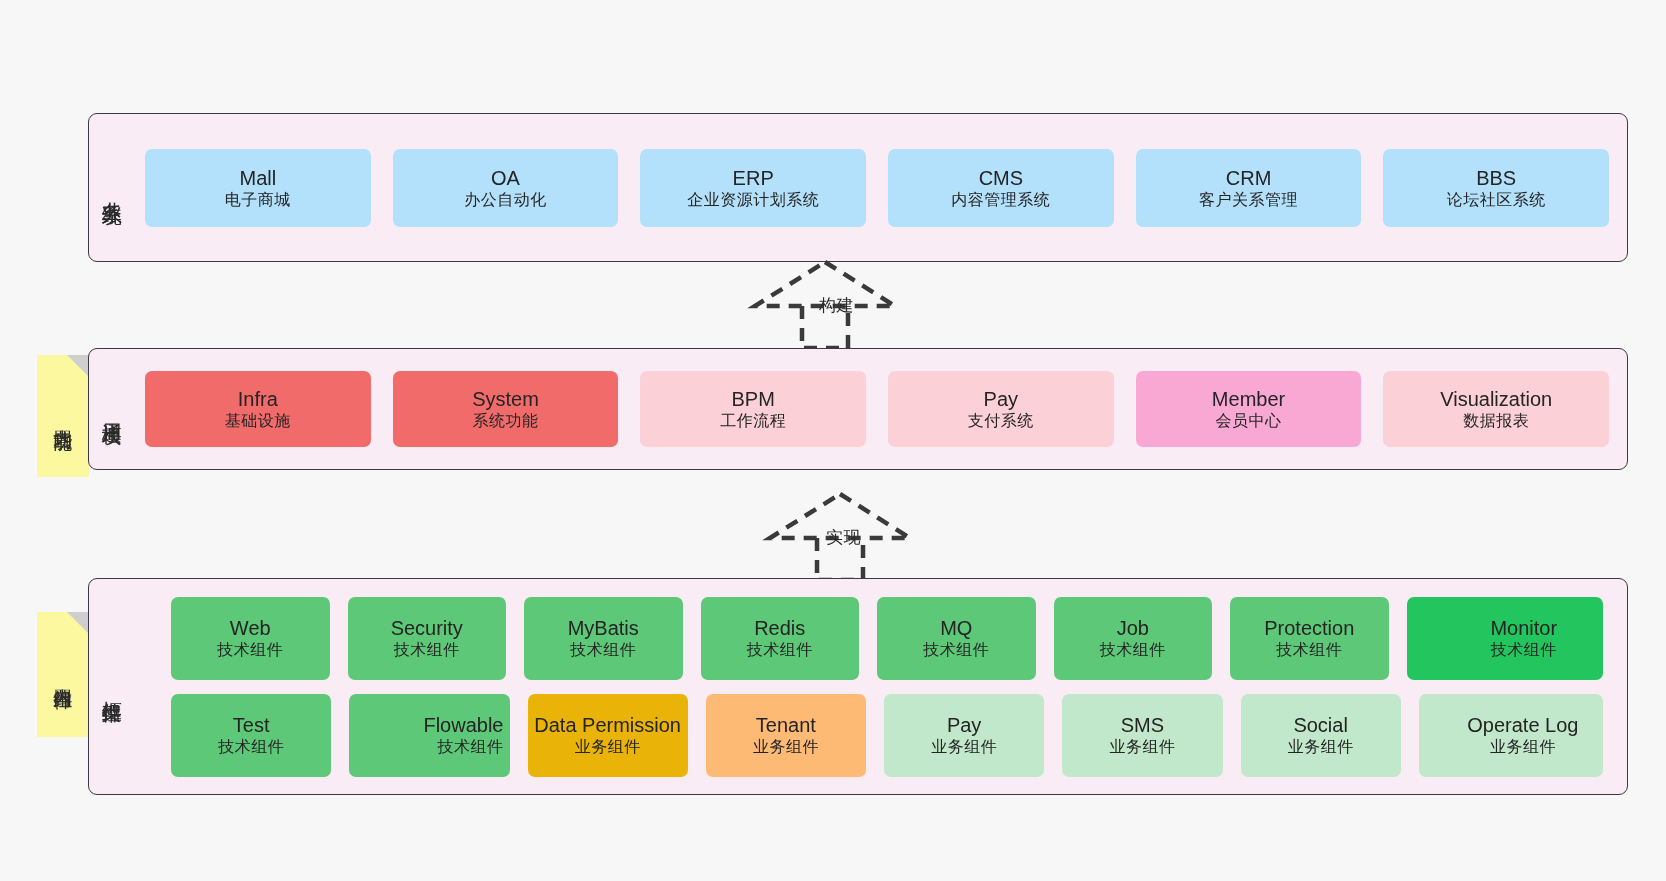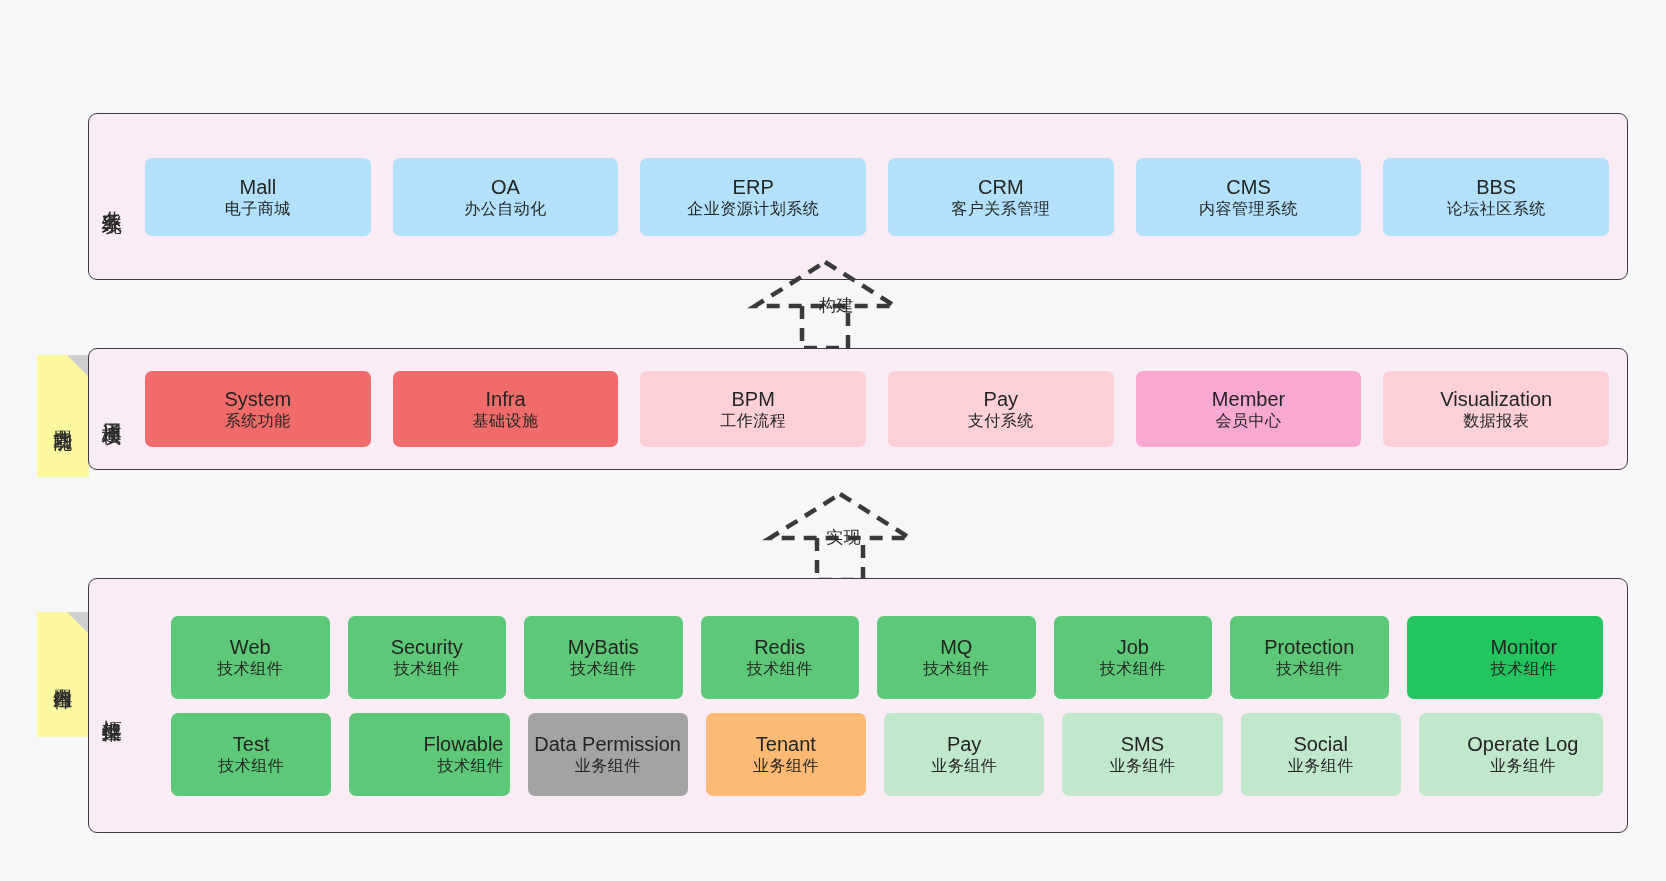--- a/index.html
+++ b/index.html
@@ -100,43 +100,43 @@
     letter-spacing:.5px;
     white-space:nowrap;
     user-select:none;
   }
 </style>
 </head>
 <body>
 
 <div id="canvas">
 
-  <div class="layer" id="layer-0" style="left:88px;top:113px;width:1540px;height:167px;">
+  <div class="layer" id="layer-0" style="left:88px;top:113px;width:1540px;height:149px;">
     <div class="layer-label">业务系统</div>
     <div class="layer-body">
       <div class="row" id="row-0-0" style="gap:22px;padding:0 18px 0 10px;height:78px;">
           <div class="card" style="background: rgb(179, 224, 251); flex: 1 1 0px;">
             <div class="en">Mall</div>
             <div class="cn">电子商城</div>
           </div>
           <div class="card" style="background: rgb(179, 224, 251); flex: 1 1 0px;">
             <div class="en">OA</div>
             <div class="cn">办公自动化</div>
           </div>
           <div class="card" style="background: rgb(179, 224, 251); flex: 1 1 0px;">
             <div class="en">ERP</div>
             <div class="cn">企业资源计划系统</div>
           </div>
           <div class="card" style="background: rgb(179, 224, 251); flex: 1 1 0px;">
+            <div class="en">CMS</div>
+            <div class="cn">内容管理系统</div>
+          </div>
+          <div class="card" style="background: rgb(179, 224, 251); flex: 1 1 0px;">
             <div class="en">CRM</div>
             <div class="cn">客户关系管理</div>
-          </div>
-          <div class="card" style="background: rgb(179, 224, 251); flex: 1 1 0px;">
-            <div class="en">CMS</div>
-            <div class="cn">内容管理系统</div>
           </div>
           <div class="card" style="background: rgb(179, 224, 251); flex: 1 1 0px;">
             <div class="en">BBS</div>
             <div class="cn">论坛社区系统</div>
           </div>
         </div>
     </div>
   </div>
 
   <div class="uml" style="left:745px;top:258px;width:180px;height:92px;">
@@ -152,26 +152,26 @@
   <div class="note" style="left:37px;top:355px;width:52px;height:122px;">
     <span class="fold"></span>
     <span>内置功能</span>
   </div>
 
   <div class="layer" id="layer-1" style="left:88px;top:348px;width:1540px;height:122px;">
     <div class="layer-label">通用模块</div>
     <div class="layer-body">
       <div class="row" id="row-1-0" style="gap:22px;padding:0 18px 0 10px;height:76px;">
           <div class="card" style="background: rgb(242, 107, 107); flex: 1 1 0px;">
+            <div class="en">Infra</div>
+            <div class="cn">基础设施</div>
+          </div>
+          <div class="card" style="background: rgb(242, 107, 107); flex: 1 1 0px;">
             <div class="en">System</div>
             <div class="cn">系统功能</div>
-          </div>
-          <div class="card" style="background: rgb(242, 107, 107); flex: 1 1 0px;">
-            <div class="en">Infra</div>
-            <div class="cn">基础设施</div>
           </div>
           <div class="card" style="background: rgb(252, 208, 215); flex: 1 1 0px;">
             <div class="en">BPM</div>
             <div class="cn">工作流程</div>
           </div>
           <div class="card" style="background: rgb(252, 208, 215); flex: 1 1 0px;">
             <div class="en">Pay</div>
             <div class="cn">支付系统</div>
           </div>
           <div class="card" style="background: #f9a8d4; flex: 1 1 0px;">
@@ -192,21 +192,21 @@
       <path d="M 57 48 L 57 90 L 103 90 L 103 48" fill="none" stroke="#3a3a3a" stroke-width="4.5" stroke-dasharray="13 9" stroke-linecap="butt"></path>
     </svg>
     <span class="lbl" style="left:66px;top:36px;">实现</span>
   </div>
 
   <div class="note" style="left:37px;top:612px;width:52px;height:125px;">
     <span class="fold"></span>
     <span>内置组件</span>
   </div>
 
-  <div class="layer" id="layer-2" style="left:88px;top:578px;width:1540px;height:255px;gap:28px;">
+  <div class="layer" id="layer-2" style="left:88px;top:578px;width:1540px;height:217px;gap:28px;">
     <div class="layer-label">框架组件</div>
     <div class="layer-body" style="gap:14px;">
       <div class="row" id="row-2-0" style="gap:18px;padding:0 24px 0 8px;height:83px;">
           <div class="card" style="background: rgb(93, 200, 120); flex: 1 1 0px;">
             <div class="en">Web</div>
             <div class="cn">技术组件</div>
           </div>
           <div class="card" style="background: rgb(93, 200, 120); flex: 1 1 0px;">
             <div class="en">Security</div>
             <div class="cn">技术组件</div>
@@ -238,21 +238,21 @@
         </div>
       <div class="row" id="row-2-1" style="gap:18px;padding:0 24px 0 8px;height:83px;">
           <div class="card" style="background: rgb(93, 200, 120); flex: 1 1 0px;">
             <div class="en">Test</div>
             <div class="cn">技术组件</div>
           </div>
           <div class="card" style="background: rgb(93, 200, 120); flex: 1 1 0px; align-items: flex-end;">
             <div class="en">Flowable</div>
             <div class="cn">技术组件</div>
           </div>
-          <div class="card" style="background: #a3a3a3; flex: 1 1 0px;">
+          <div class="card" style="background: #eab308; flex: 1 1 0px;">
             <div class="en">Data Permission</div>
             <div class="cn">业务组件</div>
           </div>
           <div class="card" style="background: #fdba74; flex: 1 1 0px;">
             <div class="en">Tenant</div>
             <div class="cn">业务组件</div>
           </div>
           <div class="card" style="background: rgb(194, 232, 203); flex: 1 1 0px;">
             <div class="en">Pay</div>
             <div class="cn">业务组件</div>

